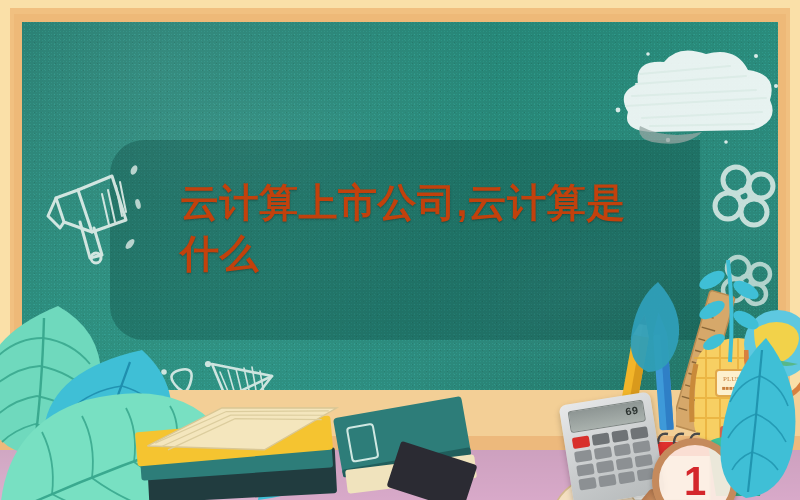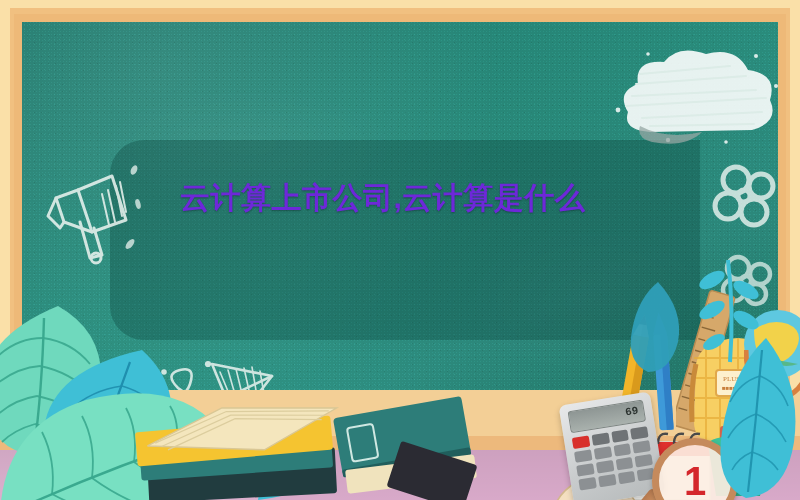--- a/index.html
+++ b/index.html
@@ -45,21 +45,21 @@
   
   .title-panel{
     position:absolute;left:110px;top:140px;width:590px;height:200px;
     background:rgba(8,58,52,.30);
     border-radius:34px 0 0 34px;
   }
 
   
   .headline{
     position:absolute;left:180px;top:178px;width:470px;
-    color:#6d28d9;font-weight:700;font-size:30px;line-height:1.30;
+    color:#c2410c;font-weight:700;font-size:39px;line-height:1.30;
     letter-spacing:.5px;
     text-shadow:0 1px 2px rgba(0,0,0,.28);
     white-space:pre-wrap;
   }
 
   
   .doodle{position:absolute;pointer-events:none;}
   .d-megaphone{left:34px;top:160px;width:112px;height:112px;opacity:.92;}
   .d-cloud{left:606px;top:40px;width:180px;height:120px;opacity:.97;}
   .d-flower1{left:706px;top:160px;width:78px;height:76px;opacity:.88;}

